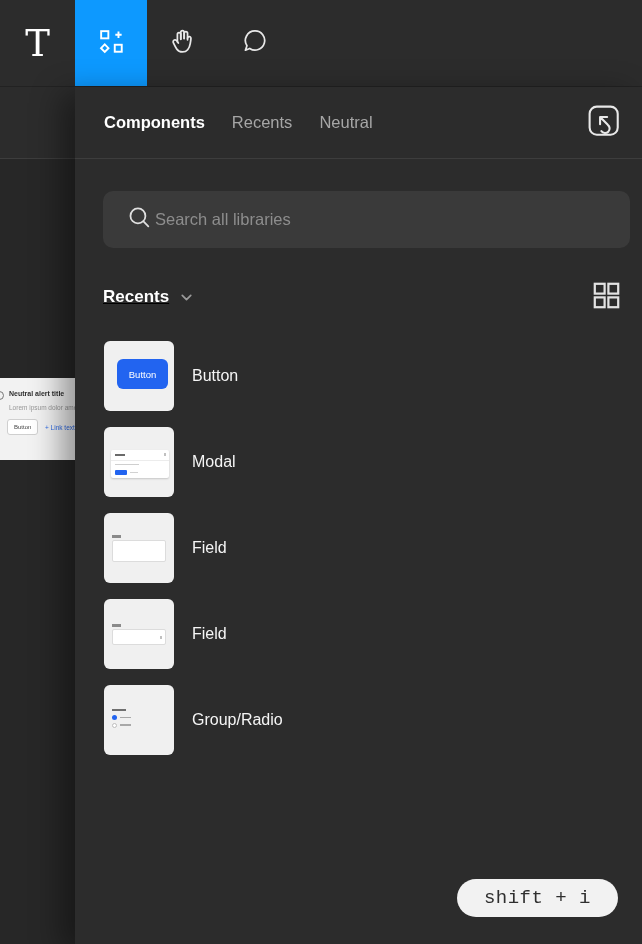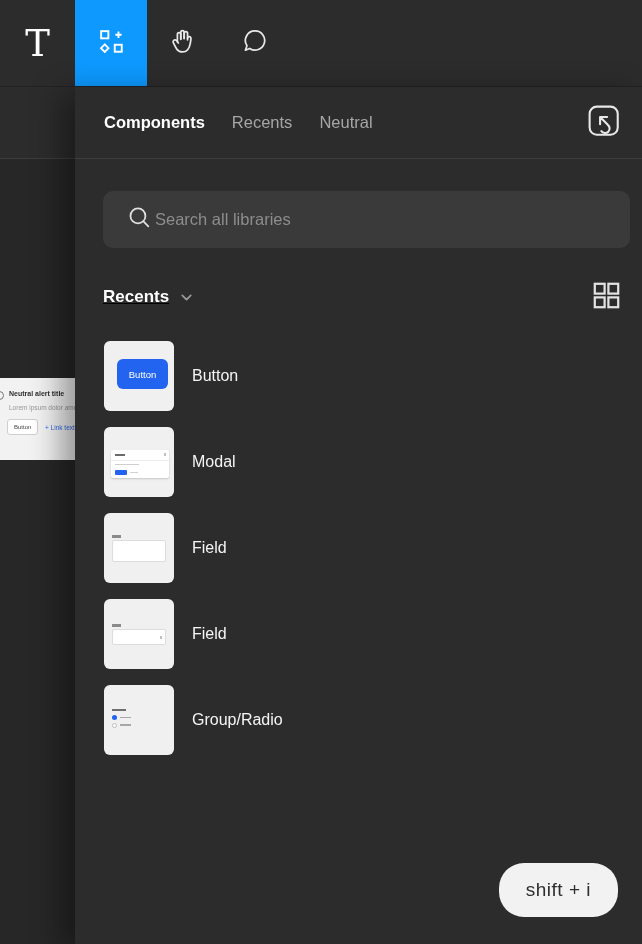--- a/index.html
+++ b/index.html
@@ -91,23 +91,23 @@
   .gc-dot.sel{background:#2264f0;} .gc-dot.un{background:#c4c4c4;}
 
   .r-lab{position:absolute;left:8px;top:24px;width:14px;height:2.2px;background:#6f6f6f;}
   .r-c{position:absolute;left:8px;width:5px;height:5px;border-radius:50%;}
   .r-c.sel{top:30px;background:#2264f0;}
   .r-c.un{top:37.5px;background:#fff;border:1px solid #bdbdbd;}
   .r-t{position:absolute;left:16px;width:11px;height:1.8px;background:#a8a8a8;}
   .r-t.t1{top:31.5px;} .r-t.t2{top:39px;}
 
   
-  .pill{position:absolute;right:24px;bottom:27px;height:54px;padding:0 27px;background:#f2f2f2;
+  .pill{position:absolute;right:24px;bottom:27px;height:38px;padding:0 27px;background:#f2f2f2;
         border-radius:25px;display:flex;align-items:center;color:#2f2f2f;font-size:19px;
-        font-weight:500;letter-spacing:.5px;z-index:5;}
+        font-weight:500;letter-spacing:.5px;z-index:5;font-family:Liberation Mono, monospace;}
 </style>
 </head>
 <body>
 
 <div class="screen">
 
   <div class="toolbar">
     <div class="tool text">
       <span class="t-glyph">T</span>
     </div>

